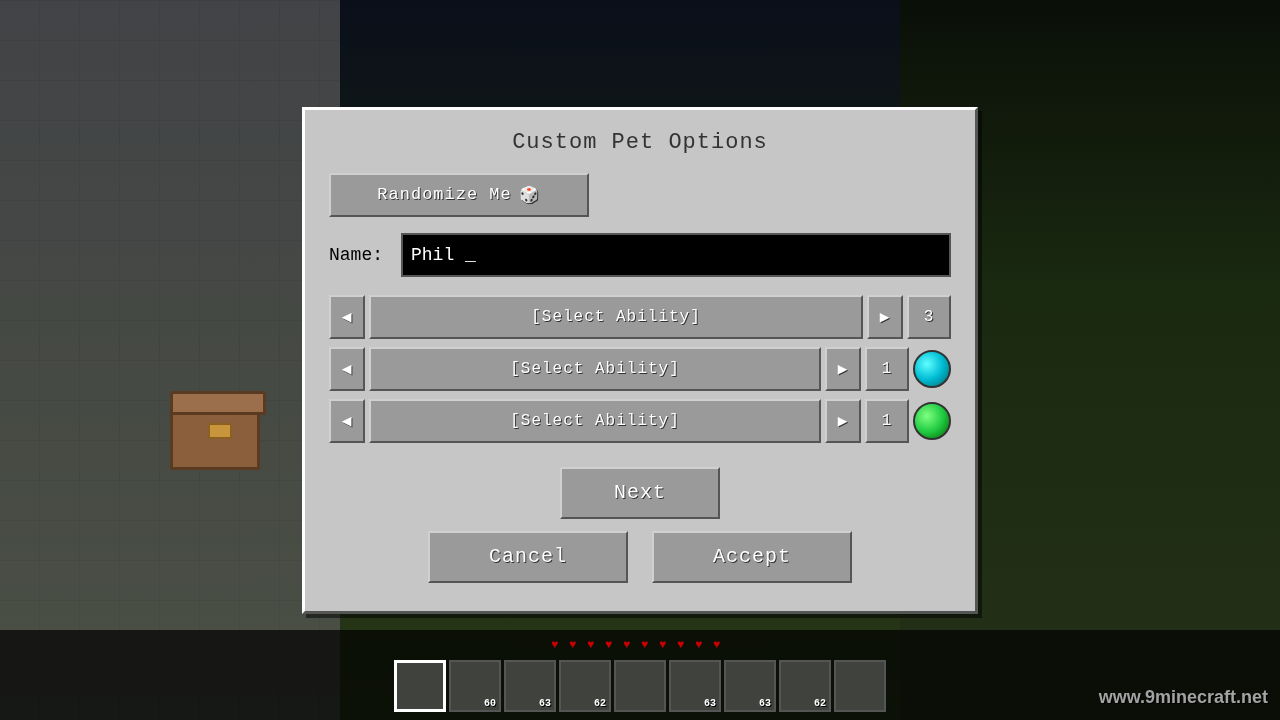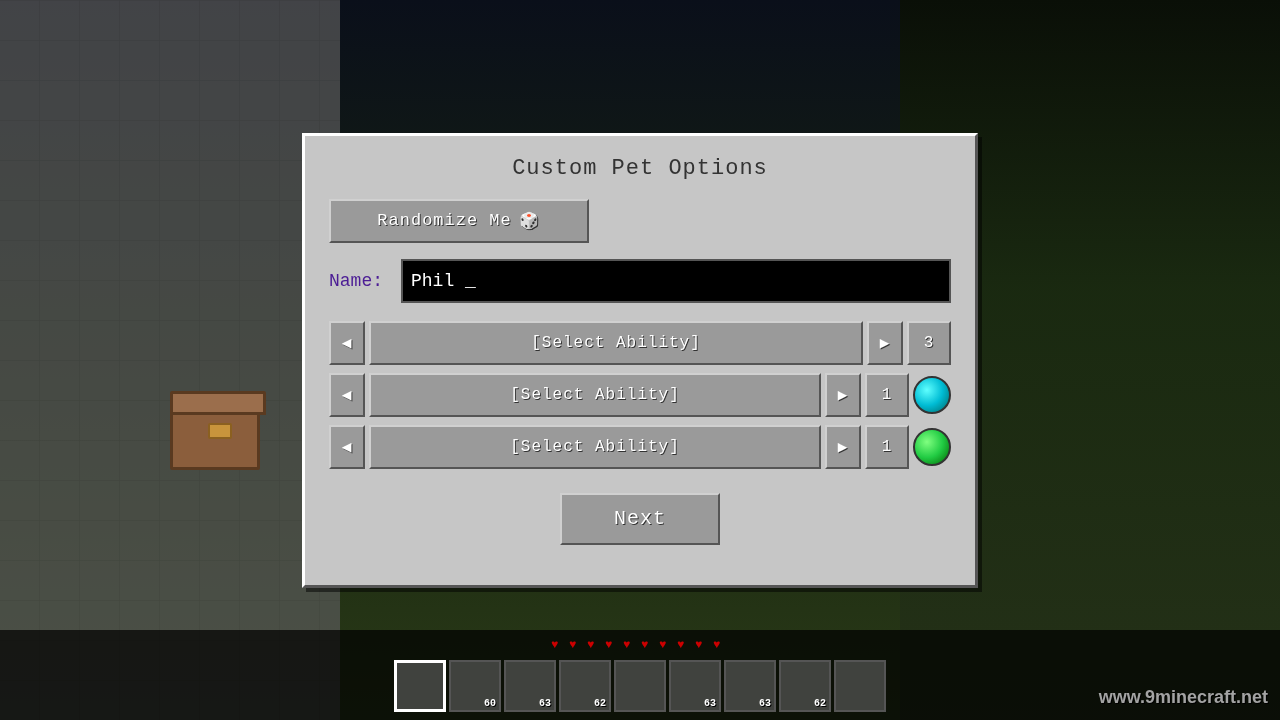--- a/index.html
+++ b/index.html
@@ -236,21 +236,21 @@
     .name-row {
       display: flex;
       align-items: center;
       gap: 12px;
       margin-bottom: 18px;
     }
 
     .name-label {
       font-family: 'Courier New', monospace;
       font-size: 18px;
-      color: #4c1d95;
+      color: #000000;
       min-width: 60px;
     }
 
     .name-input {
       flex: 1;
       height: 38px;
       background: #000;
       border: 2px solid #555;
       color: #fff;
       font-family: 'Courier New', monospace;
@@ -445,16 +445,22 @@
       <div class="gem-icon gem-green"></div>
     </div>
 
     <div class="next-row">
       <button class="mc-button next-btn">
         <span>Next</span>
       </button>
     </div>
 
     <div class="bottom-row">
+      <button class="mc-button cancel-btn">
+        <span>Cancel</span>
+      </button>
+      <button class="mc-button accept-btn">
+        <span>Accept</span>
+      </button>
     </div>
 
   </div>
 </div>
 
 </body></html>

